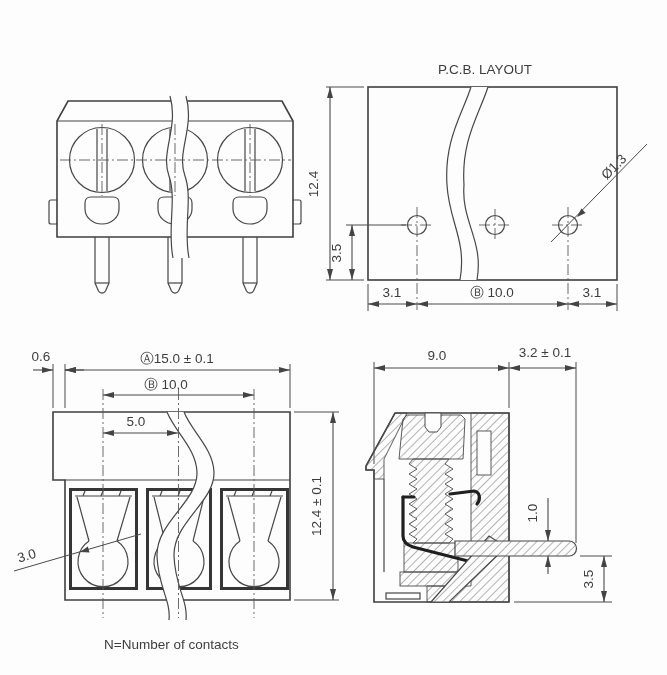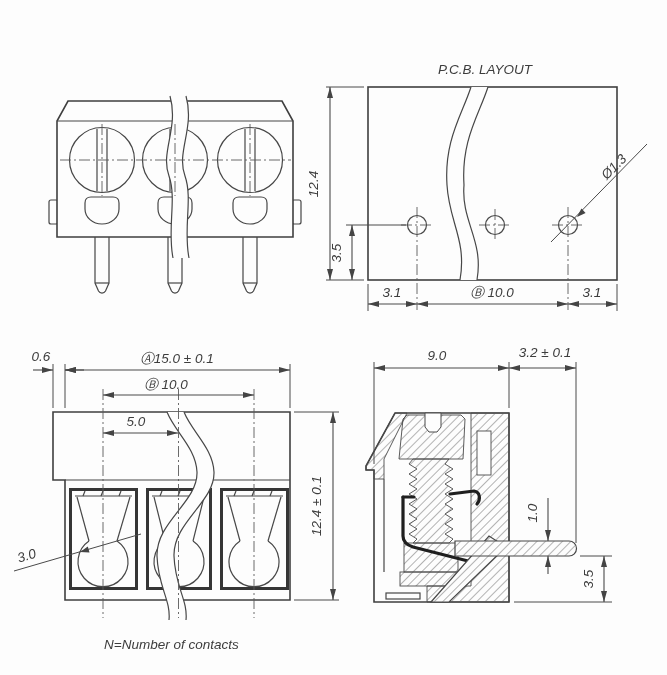--- a/index.html
+++ b/index.html
@@ -1,19 +1,18 @@
 <!DOCTYPE html>
 <html><head>
 <meta charset="utf-8">
 <style>
   html,body{margin:0;padding:0;background:#ffffff;}
   .sheet{
     width:667px;height:675px;background:#fdfdfd;position:relative;overflow:hidden;
     font-family:"Liberation Sans", sans-serif;
-    font-style:italic;
   }
   svg{display:block;}
   svg text{
     font-family:"Liberation Sans", sans-serif;
     font-size:13.5px;
     fill:#3d3d3d;
   }
   .o12{fill:none;stroke:#474747;stroke-width:1.2;}
   .wfill{fill:#fdfdfd;stroke:#3f3f3f;stroke-width:1.6;}
   .wfill12{fill:#fdfdfd;stroke:#474747;stroke-width:1.2;}

